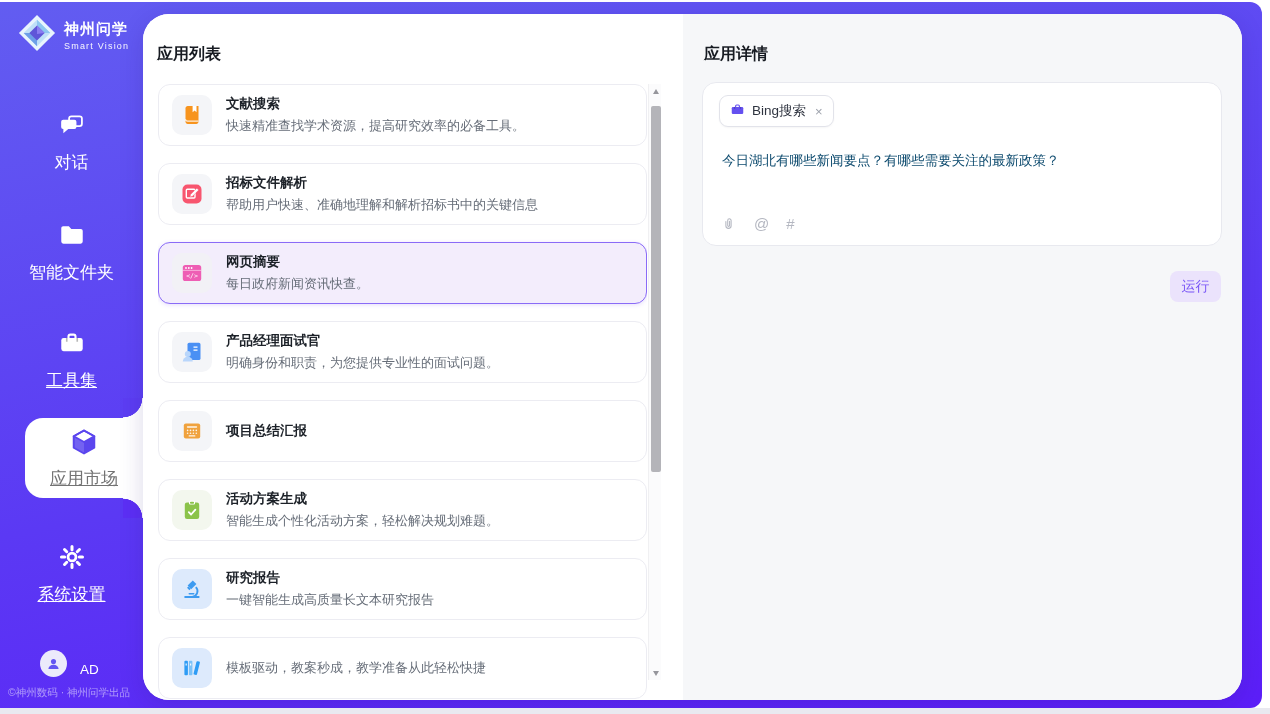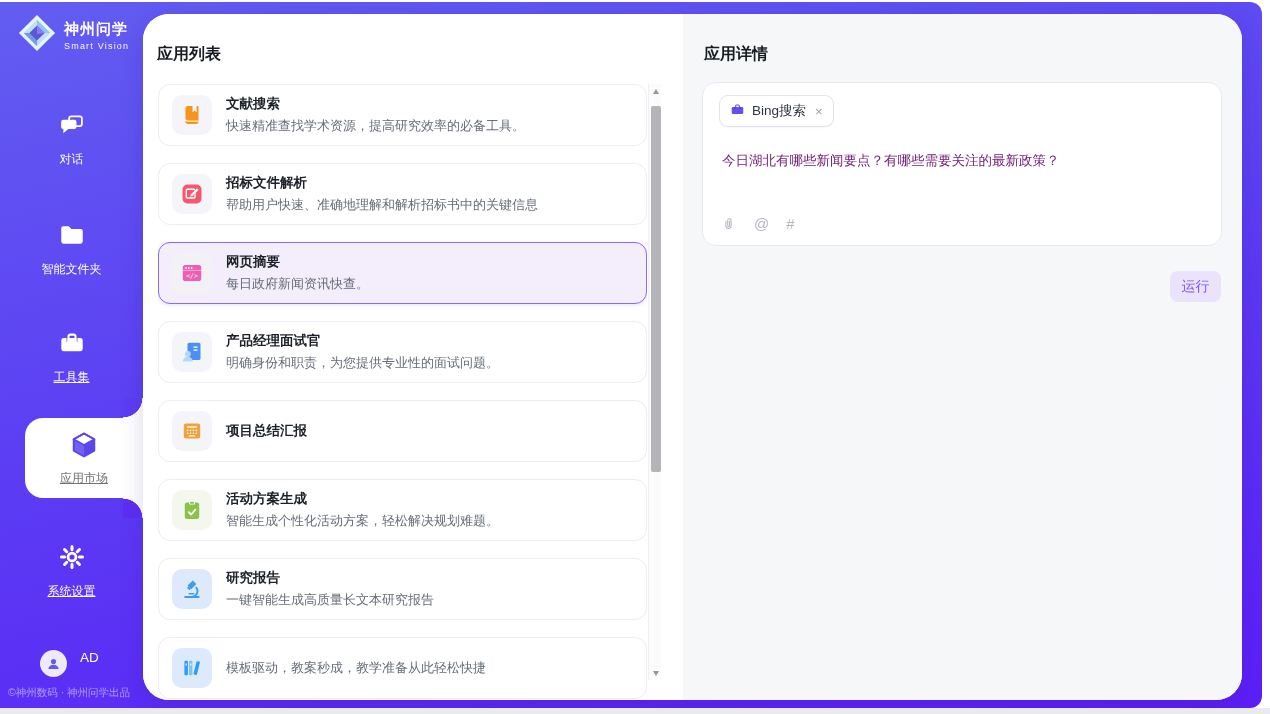--- a/index.html
+++ b/index.html
@@ -25,35 +25,35 @@
 
   .nav-item {
     position:absolute; left:0; width:143px; display:flex; flex-direction:column;
     align-items:center; gap:8px; color:#fff; cursor:pointer;
   }
   .nav-item:nth-child(1){ top:109px; }
   .nav-item:nth-child(2){ top:219px; }
   .nav-item:nth-child(3){ top:327px; }
   .nav-item:nth-child(4){ top:416px; }
   .nav-item:nth-child(5){ top:541px; }
-  .nav-label { font-size:12px; }
+  .nav-label { font-size:17px; }
   .nav-item.underlined .nav-label { text-decoration:underline; }
   .nav-item.selected {
     left:25px; width:118px; height:80px; background:#fff;
     border-radius:18px 0 0 18px; justify-content:center; gap:6px; color:#737373;
   }
   .nav-item.selected::before {
     content:""; position:absolute; top:-20px; right:0; width:20px; height:20px;
     background:radial-gradient(circle 20px at 0 0,#5c3df2 0 19px,#fff 19.6px);
   }
   .nav-item.selected::after {
     content:""; position:absolute; bottom:-20px; right:0; width:20px; height:20px;
     background:radial-gradient(circle 20px at 0 100%,#5c2ff4 0 19px,#fff 19.6px);
   }
-  .user-row { position:absolute; left:40px; top:648px; display:flex; align-items:flex-start; gap:13px; }
+  .user-row { position:absolute; left:40px; top:648px; display:flex; align-items:flex-end; gap:13px; }
   .avatar { width:27px; height:27px; border-radius:50%; background:#eceafb; display:flex; align-items:center; justify-content:center; }
   .user-label { color:#fff; font-size:13.5px; }
   .sidebar-footer { position:absolute; left:8px; bottom:8px; width:135px; font-size:10.5px; color:rgba(255,255,255,.5); white-space:nowrap; }
 
   
   .main-card {
     position:absolute; left:143px; top:14px; width:1099px; height:686px;
     border-radius:26px; background:#fff; display:flex; overflow:hidden;
     box-shadow:0 6px 24px rgba(40,20,120,.16);
   }
@@ -87,21 +87,21 @@
   .input-card {
     position:absolute; left:19px; top:68px; width:520px; height:164px;
     background:#fff; border:1px solid #e8e9ef; border-radius:14px; cursor:text;
   }
   .chip {
     position:absolute; left:16px; top:12px; height:32px; display:inline-flex; align-items:center;
     gap:7px; padding:0 10px; background:#fff; border:1px solid #e2e3ea; border-radius:9px;
     font-size:13.5px; color:#2f3440; box-shadow:0 1px 2px rgba(0,0,0,.04); cursor:pointer;
   }
   .chip-close { color:#9ca1ab; font-size:13px; margin-left:2px; cursor:pointer; }
-  .query-text { position:absolute; left:19px; top:68px; width:482px; font-size:13.5px; color:#701a75; line-height:1.5; }
+  .query-text { position:absolute; left:19px; top:68px; width:482px; font-size:13.5px; color:#0c4a6e; line-height:1.5; }
   .input-toolbar { position:absolute; left:17px; bottom:13px; display:flex; align-items:center; gap:17px; }
   .tool-ic { color:#b4b7c1; font-size:15px; display:flex; align-items:center; cursor:pointer; }
   .run-btn {
     position:absolute; right:21px; top:257px; width:51px; height:31px; border:none;
     background:#ebe3fc; color:#7a57f6; font-size:14px; border-radius:8px; cursor:pointer;
     font-family:inherit;
   }
 </style>
 </head>
 <body>

